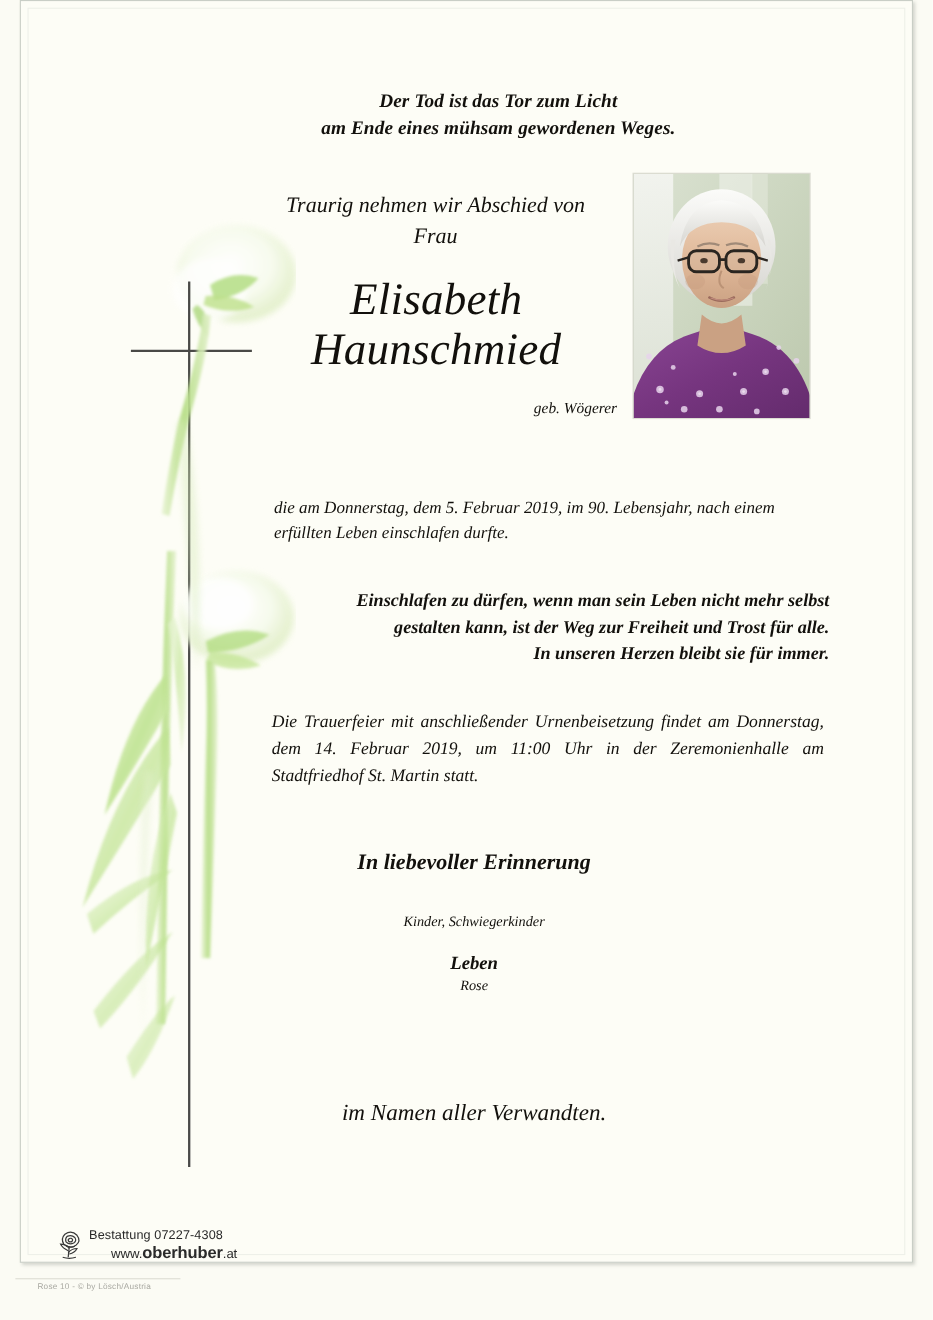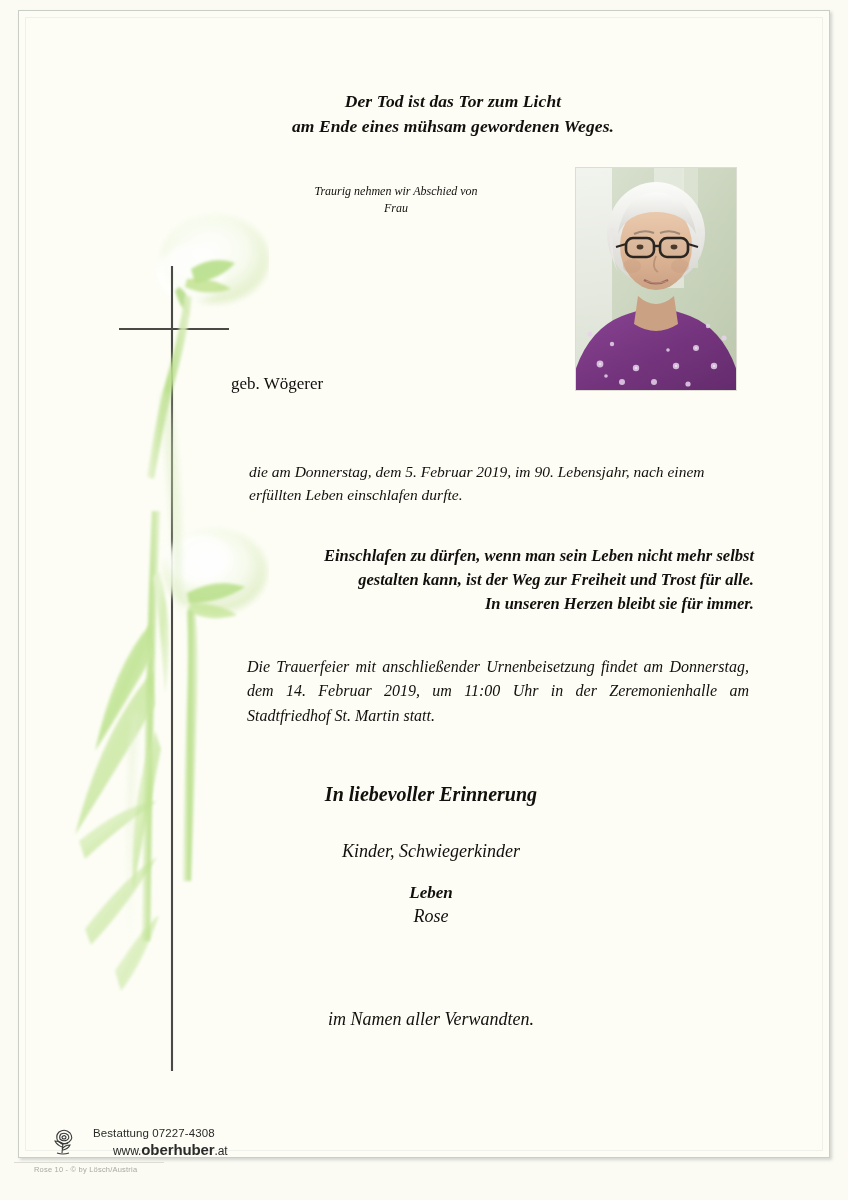--- a/index.html
+++ b/index.html
@@ -22,21 +22,21 @@
   .page {
     position: absolute;
     left: 0; top: 0;
     width: 848px;
     height: 1200px;
     background: #fbfbf4;
   }
 
   .card {
     position: absolute;
-    left: 18px;  top: 10px;
+    left: 18px;  top: 0;
     width: 812px; height: 1148px;
     background: #fdfdf6;
     border: 1px solid #c9cec6;
     box-shadow: 2px 2px 3px rgba(120,125,115,.30);
   }
   .card-inner-rule {
     position: absolute;
     left: 6px; top: 6px; right: 6px; bottom: 6px;
     border: 1px solid #eef0e9;
     pointer-events: none;
@@ -68,39 +68,40 @@
     font-size: 17.5px;
     line-height: 1.42;
     letter-spacing: .1px;
   }
 
   .farewell {
     position: absolute;
     left: 212px; top: 172px; width: 330px;
     text-align: center;
     font-style: italic;
-    font-size: 12px;
+    font-size: 20px;
     line-height: 1.42;
   }
 
   .name {
     position: absolute;
     left: 190px; top: 248px; width: 375px;
     text-align: center;
     font-style: italic;
     font-size: 41px;
     line-height: 1.12;
     letter-spacing: .2px;
   }
 
   .maiden {
     position: absolute;
     left: 212px; top: 363px; width: 330px;
-    text-align: left;
-    font-size: 17px;
+    text-align: right;
+    font-style: italic;
+    font-size: 14px;
   }
 
   
   .photo {
     position: absolute;
     left: 557px; top: 157px;
     width: 160px; height: 222px;
     overflow: hidden;
     background: #cfd6c4;
     box-shadow: 0 0 0 1px rgba(160,160,150,.35);
@@ -151,39 +152,39 @@
   }
   .mourner-group { margin-bottom: 18px; }
   .mourner-names {
     font-style: italic;
     font-weight: bold;
     font-size: 17px;
     line-height: 1.28;
   }
   .mourner-rel {
     font-style: italic;
-    font-size: 18px;
+    font-size: 13px;
     line-height: 1.4;
   }
 
   .closing {
     position: absolute;
     left: 212px; top: 998px; width: 400px;
     text-align: center;
     font-style: italic;
-    font-size: 18px;
+    font-size: 21px;
   }
 
   
   .footer-logo {
     position: absolute;
     left: 32px; top: 1112px;
     display: flex;
     align-items: center;
-    gap: 16px;
+    gap: 4px;
   }
   .logo-mark { width: 26px; height: 28px; flex: none; }
   .logo-mark svg { display:block; width:26px; height:28px; }
   .logo-text {
     font-family: "Liberation Sans", "DejaVu Sans", sans-serif;
     color: #2a2a2a;
     line-height: 1.12;
   }
   .logo-line1 { font-size: 11.5px; letter-spacing: .1px; }
   .logo-line2 { font-size: 12px; letter-spacing: -.1px; margin-left: 20px; }
@@ -284,20 +285,24 @@
         </g>
       </svg>
     </div>
 
     <div class="content">
 
       <div class="verse-top">Der Tod ist das Tor zum Licht<br>am Ende eines mühsam gewordenen Weges.</div>
 
       <div class="farewell">Traurig nehmen wir Abschied von<br>Frau</div>
 
+      <div class="name">
+        <div>Elisabeth</div>
+        <div>Haunschmied</div>
+      </div>
 
       <div class="maiden">geb. Wögerer</div>
 
       <div class="photo">
         <svg viewBox="0 0 160 222" xmlns="http://www.w3.org/2000/svg">
           <defs>
             <linearGradient id="bgP" x1="0" y1="0" x2="1" y2="1">
               <stop offset="0%" stop-color="#dbe2d2"></stop>
               <stop offset="45%" stop-color="#cdd7c1"></stop>
               <stop offset="100%" stop-color="#bcc8ad"></stop>

